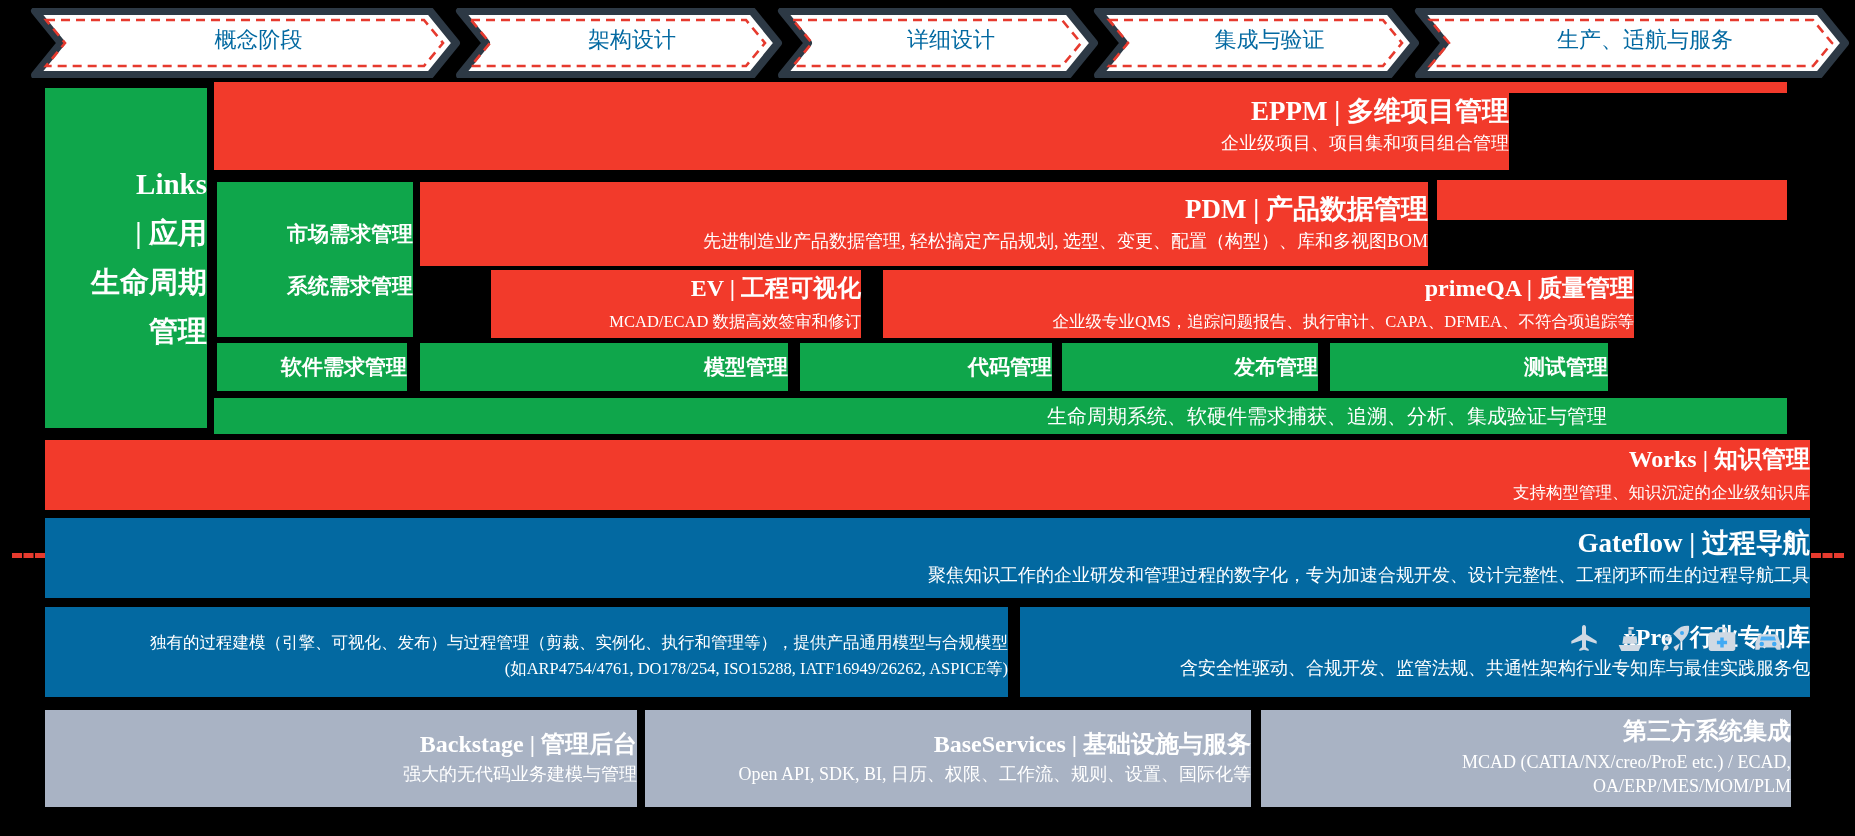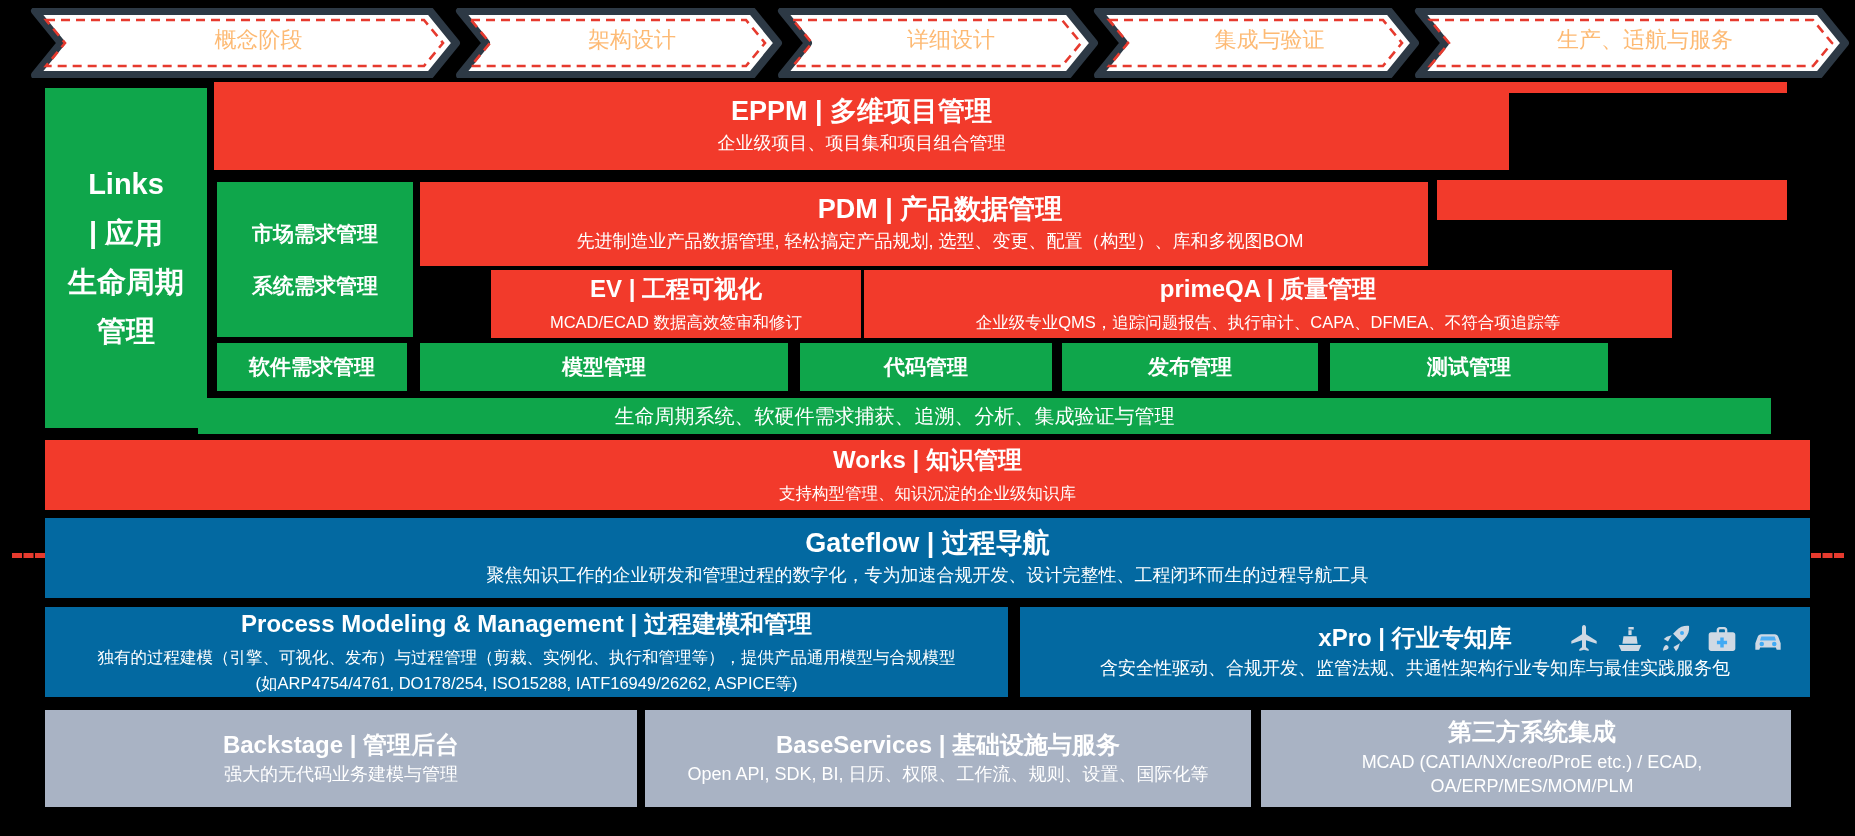--- a/index.html
+++ b/index.html
@@ -1,32 +1,32 @@
 <!DOCTYPE html>
 <html><head>
 <meta charset="utf-8">
 <style>
   html,body{margin:0;padding:0;background:#000;}
   #stage{
     position:relative;width:1855px;height:836px;background:#000;overflow:hidden;
     font-family:"Liberation Sans","DejaVu Sans",sans-serif;color:#fff;
   }
-  .blk{position:absolute;display:flex;flex-direction:column;align-items:center;justify-content:center;text-align:center;box-sizing:border-box;}
+  .blk{position:absolute;display:flex;flex-direction:column;align-items:flex-end;justify-content:center;text-align:center;box-sizing:border-box;font-family:Liberation Serif, serif;}
   .red{background:#F23A2B;}
   .green{background:#0FA64B;}
   .blue{background:#0369a1;}
   .gray{background:#A9B3C4;}
   .t{font-weight:bold;font-size:27px;line-height:1.15;}
   .t.sm{font-size:24px;}
   .s{font-size:18px;line-height:1.35;margin-top:4px;}
   .s.sm{font-size:16.5px;margin-top:8px;}
   .rowlabel{font-weight:bold;font-size:21px;}
   
   .phase-label{position:absolute;top:8px;height:64px;display:flex;align-items:center;justify-content:center;
-    color:#fdba74;font-size:22px;font-weight:400;}
+    color:#0369a1;font-size:22px;font-weight:400;}
   
   #links{left:45px;top:88px;width:162px;height:340px;}
   #links .line{font-weight:bold;font-size:29px;line-height:49px;}
   
   .side-dash{position:absolute;top:553px;height:0;border-top:5px dashed #E63A2E;}
   #dash-left{left:12px;width:33px;}
   #dash-right{left:1811px;width:33px;}
   .icons{position:absolute;right:26px;top:16px;display:flex;gap:14px;color:#CFD9E4;}
   .icons svg{width:32px;height:32px;display:block;}
   .strip-text{font-size:20px;font-weight:400;}
@@ -85,58 +85,57 @@
   <div class="blk red" style="left:420px;top:182px;width:1008px;height:84px;padding-left:32px;">
     <div class="t">PDM | 产品数据管理</div>
     <div class="s">先进制造业产品数据管理, 轻松搞定产品规划, 选型、变更、配置（构型）、库和多视图BOM</div>
   </div>
   <div class="blk red" style="left:1437px;top:180px;width:350px;height:40px;"></div>
 
   <div class="blk red" style="left:491px;top:270px;width:370px;height:68px;">
     <div class="t sm">EV | 工程可视化</div>
     <div class="s sm">MCAD/ECAD 数据高效签审和修订</div>
   </div>
-  <div class="blk red" style="left:864px;top:270px;width:808px;height:68px;">
+  <div class="blk red" style="left:883px;top:270px;width:751px;height:68px;">
     <div class="t sm">primeQA | 质量管理</div>
     <div class="s sm">企业级专业QMS，追踪问题报告、执行审计、CAPA、DFMEA、不符合项追踪等</div>
   </div>
 
   <div class="blk green" style="left:217px;top:343px;width:190px;height:48px;">
     <div class="rowlabel">软件需求管理</div>
   </div>
   <div class="blk green" style="left:420px;top:343px;width:368px;height:48px;">
     <div class="rowlabel">模型管理</div>
   </div>
   <div class="blk green" style="left:800px;top:343px;width:252px;height:48px;">
     <div class="rowlabel">代码管理</div>
   </div>
   <div class="blk green" style="left:1062px;top:343px;width:256px;height:48px;">
     <div class="rowlabel">发布管理</div>
   </div>
   <div class="blk green" style="left:1330px;top:343px;width:278px;height:48px;">
     <div class="rowlabel">测试管理</div>
   </div>
-  <div class="blk green" style="left:198px;top:398px;width:1573px;height:36px;padding-right:180px;">
+  <div class="blk green" style="left:214px;top:398px;width:1573px;height:36px;padding-right:180px;">
     <div class="strip-text">生命周期系统、软硬件需求捕获、追溯、分析、集成验证与管理</div>
   </div>
 
   <div class="blk red" style="left:45px;top:440px;width:1765px;height:70px;">
     <div class="t sm">Works | 知识管理</div>
     <div class="s sm">支持构型管理、知识沉淀的企业级知识库</div>
   </div>
 
   <div class="blk blue" style="left:45px;top:518px;width:1765px;height:80px;">
     <div class="t">Gateflow | 过程导航</div>
     <div class="s">聚焦知识工作的企业研发和管理过程的数字化，专为加速合规开发、设计完整性、工程闭环而生的过程导航工具</div>
   </div>
   <div class="side-dash" id="dash-left"></div>
   <div class="side-dash" id="dash-right"></div>
 
   <div class="blk blue" style="left:45px;top:607px;width:963px;height:90px;">
-    <div class="t sm">Process Modeling &amp; Management | 过程建模和管理</div>
     <div class="s sm">独有的过程建模（引擎、可视化、发布）与过程管理（剪裁、实例化、执行和管理等），提供产品通用模型与合规模型</div>
     <div class="s sm" style="margin-top:4px;">(如ARP4754/4761, DO178/254, ISO15288, IATF16949/26262, ASPICE等)</div>
   </div>
   <div class="blk blue" style="left:1020px;top:607px;width:790px;height:90px;">
     <div class="t sm">xPro | 行业专知库</div>
     <div class="s">含安全性驱动、合规开发、监管法规、共通性架构行业专知库与最佳实践服务包</div>
     <div class="icons">
       <svg viewBox="0 0 24 24">
           <path fill="currentColor" d="M21.5 15.5v-2l-8-5V3.2c0-.9-.6-1.7-1.5-1.7s-1.5.8-1.5 1.7v5.3l-8 5v2l8-2.5v5.2l-2 1.5V21l3.5-1 3.5 1v-1.3l-2-1.5v-5.2l8 2.5z"></path>
         </svg>

